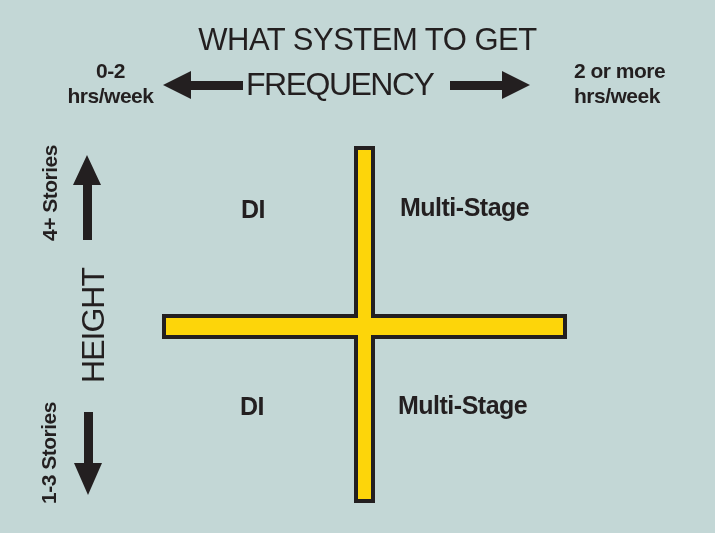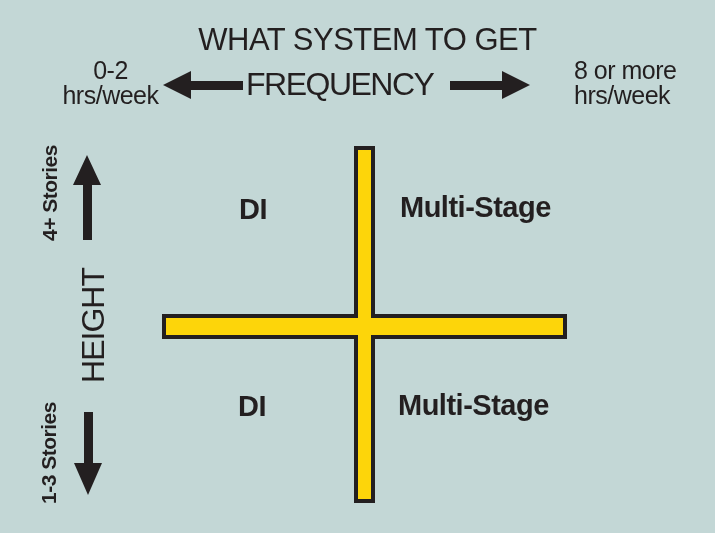--- a/index.html
+++ b/index.html
@@ -18,21 +18,21 @@
     top:22px;left:20px;width:695px;
     text-align:center;
     font-size:31px;font-weight:400;letter-spacing:-0.5px;
   }
   .freq-label{
     top:66px;left:246px;width:200px;
     text-align:left;
     font-size:32px;font-weight:400;letter-spacing:-1.5px;
   }
   .freq-side{
-    font-size:25px;font-weight:400;line-height:25px;letter-spacing:-0.5px;
+    font-size:21px;font-weight:700;line-height:25px;letter-spacing:-0.5px;
   }
   .freq-left{top:58px;left:58px;width:105px;text-align:center;}
   .freq-right{top:58px;left:574px;width:120px;text-align:left;}
 
   
   .vlabel{
     font-size:21px;font-weight:700;letter-spacing:-0.5px;
     text-align:center;
     transform:rotate(-90deg);
   }
@@ -64,21 +64,21 @@
   .cross{top:0;left:0;}
   .cross polygon{
     fill:var(--cross-fill,#fdd50a);
     stroke:var(--cross-outline,#231f20);
     stroke-width:4;
     stroke-linejoin:miter;
   }
 
   
   .quad{
-    font-size:29px;font-weight:700;letter-spacing:-0.5px;line-height:34px;
+    font-size:25px;font-weight:700;letter-spacing:-0.5px;line-height:34px;
   }
   .q-tl{top:192px;left:213px;width:80px;text-align:center;}
   .q-tr{top:190px;left:400px;}
   .q-bl{top:389px;left:212px;width:80px;text-align:center;}
   .q-br{top:388px;left:398px;}
 </style>
 </head>
 <body>
 
 <div class="canvas">
@@ -96,21 +96,21 @@
   </div>
 
   <div class="abs freq-label">FREQUENCY</div>
 
   <div class="abs arrow-h a-right">
     <div class="shaft-h"></div>
     <div class="head-right"></div>
   </div>
 
   <div class="abs freq-side freq-right">
-    <div>8 or more</div>
+    <div>2 or more</div>
     <div>hrs/week</div>
   </div>
 
   <div class="abs vlabel h-top">4+ Stories</div>
 
   <div class="abs arrow-v a-up">
     <div class="head-up"></div>
     <div class="shaft-v"></div>
   </div>
 

